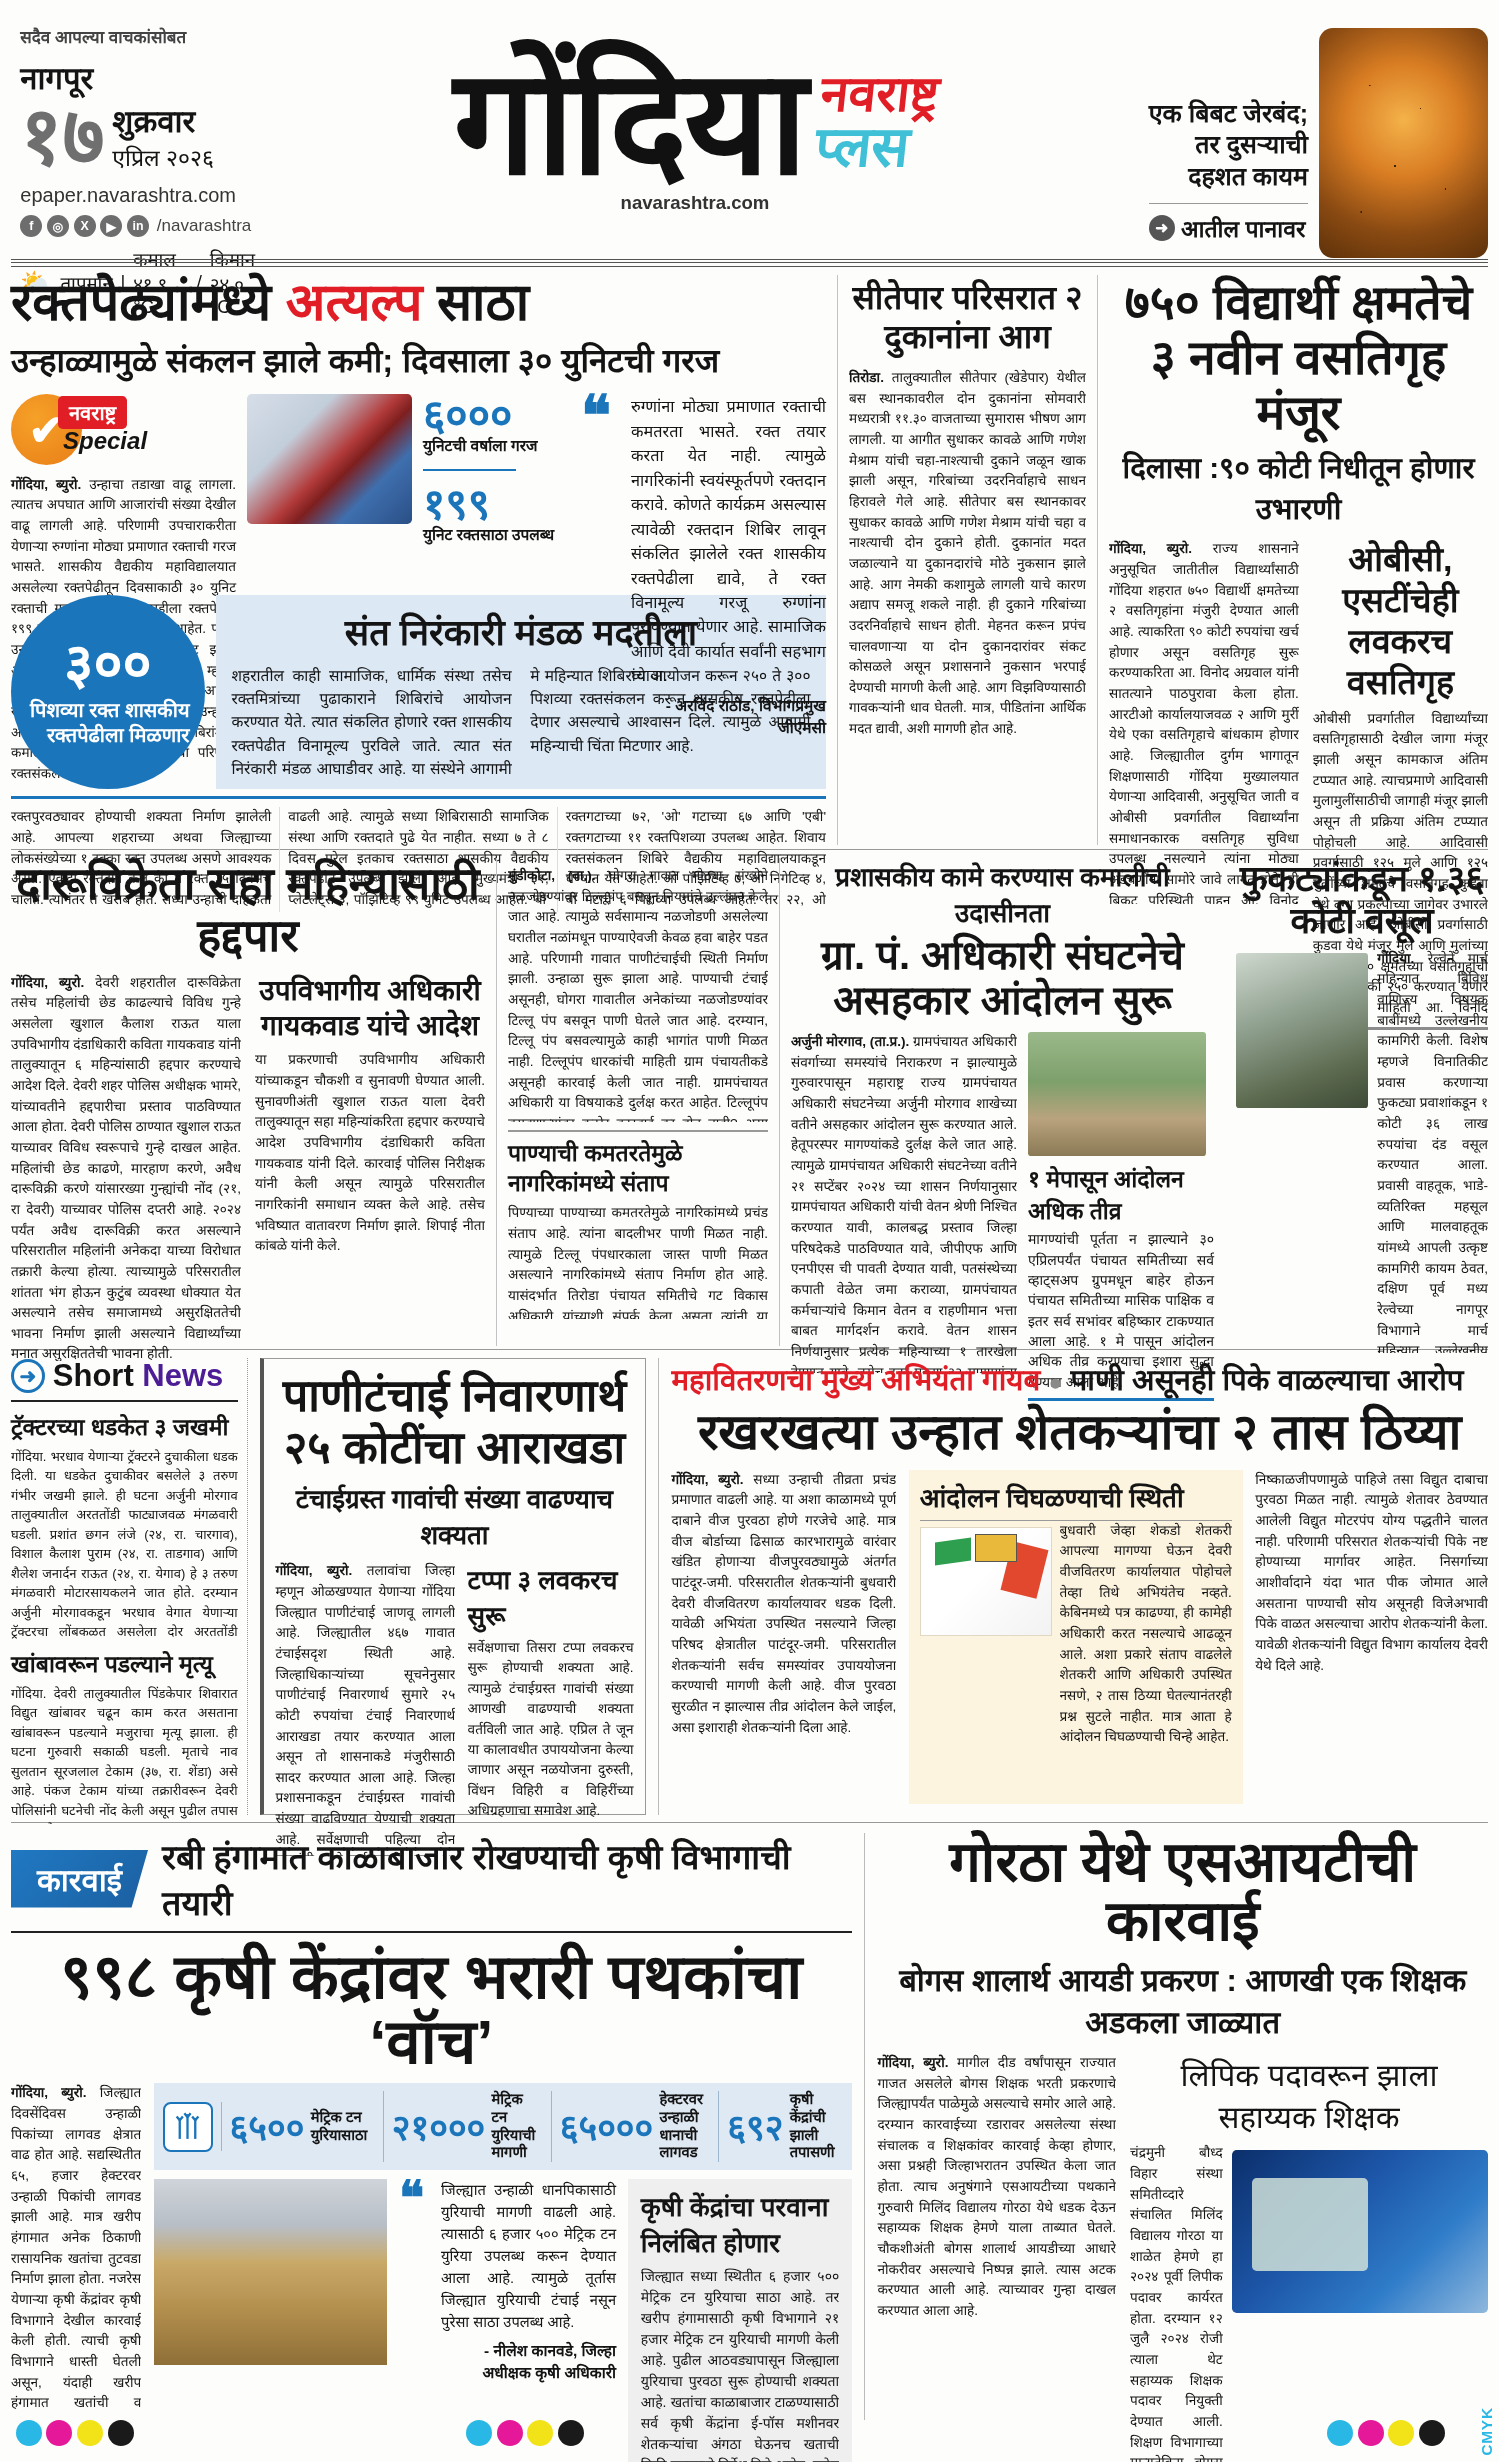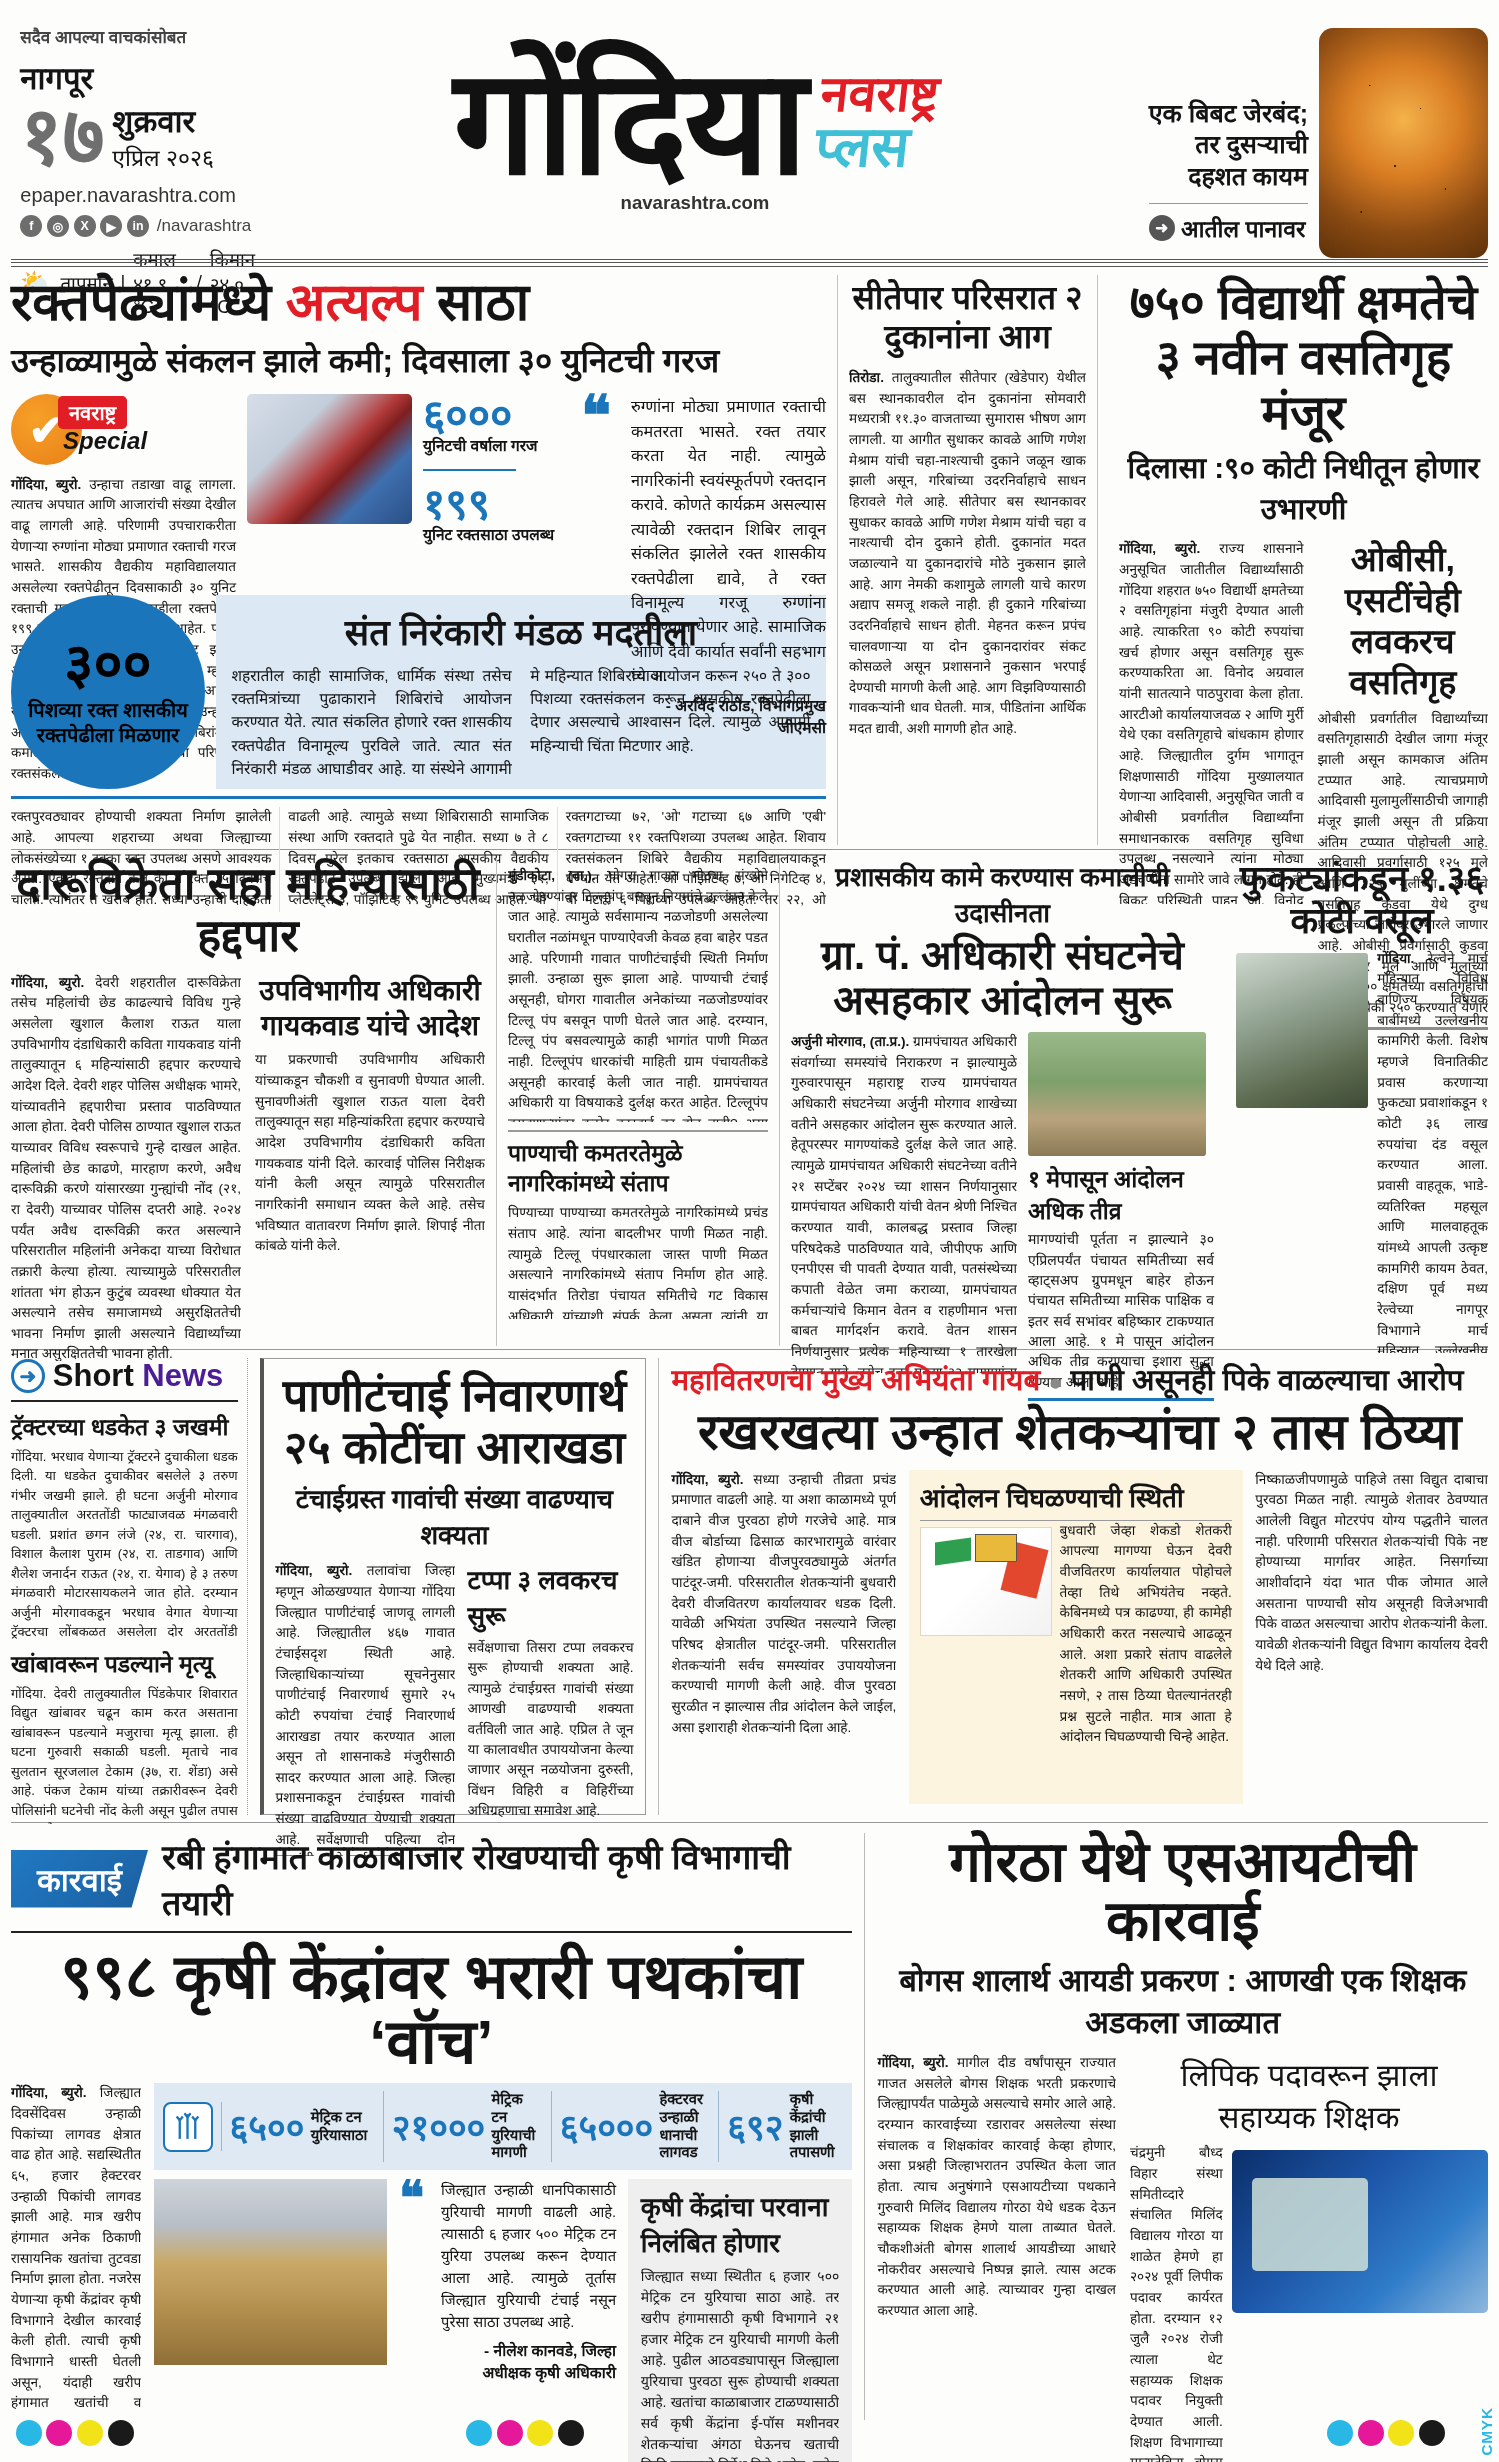--- a/index.html
+++ b/index.html
@@ -77,34 +77,34 @@
       background:linear-gradient(135deg,#d6dee8 0%, #c3cedb 30%, #b23a3a 52%, #7e1f1f 60%, #3f6fae 75%, #2a4f86 100%); }
   .stat-col { width:147px; display:flex; flex-direction:column; justify-content:flex-start; gap:7.8px; }
   .stat-num { color:#1b75bb; font-size:43px; font-weight:bold; line-height:1; }
   .stat-lab { font-size:15.5px; font-weight:bold; line-height:1.2; }
   .stat-rule { border-top:2.3px solid #1b75bb; width:93px; margin:4.7px 0; }
   .quote-blk { flex:1; position:relative; padding-left:50px; }
   .qmark { position:absolute; left:0; top:0; font-size:56px; line-height:0.8; color:#1b75bb; font-weight:bold; }
   .quote-txt { font-size:16.3px; line-height:1.5; text-align:justify; }
   .quote-attr { font-size:15.5px; font-weight:bold; text-align:right; margin-top:6.2px; }
   .lead-band2 { display:flex; gap:11px; margin-top:6.2px; }
-  .blue-circle { width:194px; height:194px; border-radius:50%; background:#1b75bb; color:#000000; text-align:center;
+  .blue-circle { width:194px; height:194px; border-radius:50%; background:#1b75bb; color:#ffffff; text-align:right;
                  display:flex; flex-direction:column; align-items:center; justify-content:center; padding:15.5px; flex:none; }
   .bc-num { font-size:56px; font-weight:bold; line-height:1; }
   .bc-lab { font-size:20px; font-weight:bold; margin-top:6.2px; line-height:1.25; }
   .niran { flex:1; background:#dce9f5; padding:12.4px 15.5px 7.8px; }
   .niran-h { font-size:36px; font-weight:bold; text-align:center; }
   .niran-body { font-size:15.5px; line-height:1.5; margin-top:7.8px; column-count:2; column-gap:18.6px; text-align:justify; }
   .lead-bottom { margin-top:7.8px; border-top:3.1px solid #1b75bb; padding-top:7.8px; }
   
   .fire { width:260px; padding:0 11px; }
   .fire-h { font-size:33px; font-weight:bold; line-height:1.2; text-align:center; margin-top:3.1px; }
   .fire-body { margin-top:11px; }
   
-  .hostel { flex:1; padding-left:21px; }
+  .hostel { flex:1; padding-left:11px; }
   .hostel-h { font-size:48px; font-weight:bold; line-height:1.15; text-align:center; }
   .hostel-deck { font-size:29.5px; font-weight:bold; text-align:center; margin-top:6.2px; }
   .hostel-grid { display:flex; gap:14px; margin-top:11px; }
   .hostel-colL { width:52%; }
   .hostel-colR { width:48%; }
   .hostel-sub-h { font-size:34px; font-weight:bold; text-align:center; line-height:1.2; }
   .gray-rule { border-top:3.1px solid #8c8c8c; margin:7.8px 0; }
   
   .row2 { display:flex; height:497px; border-top:1.6px solid #999; margin-top:4.7px; padding-top:7.8px; }
   .liquor { width:485px; padding-right:11px; }

